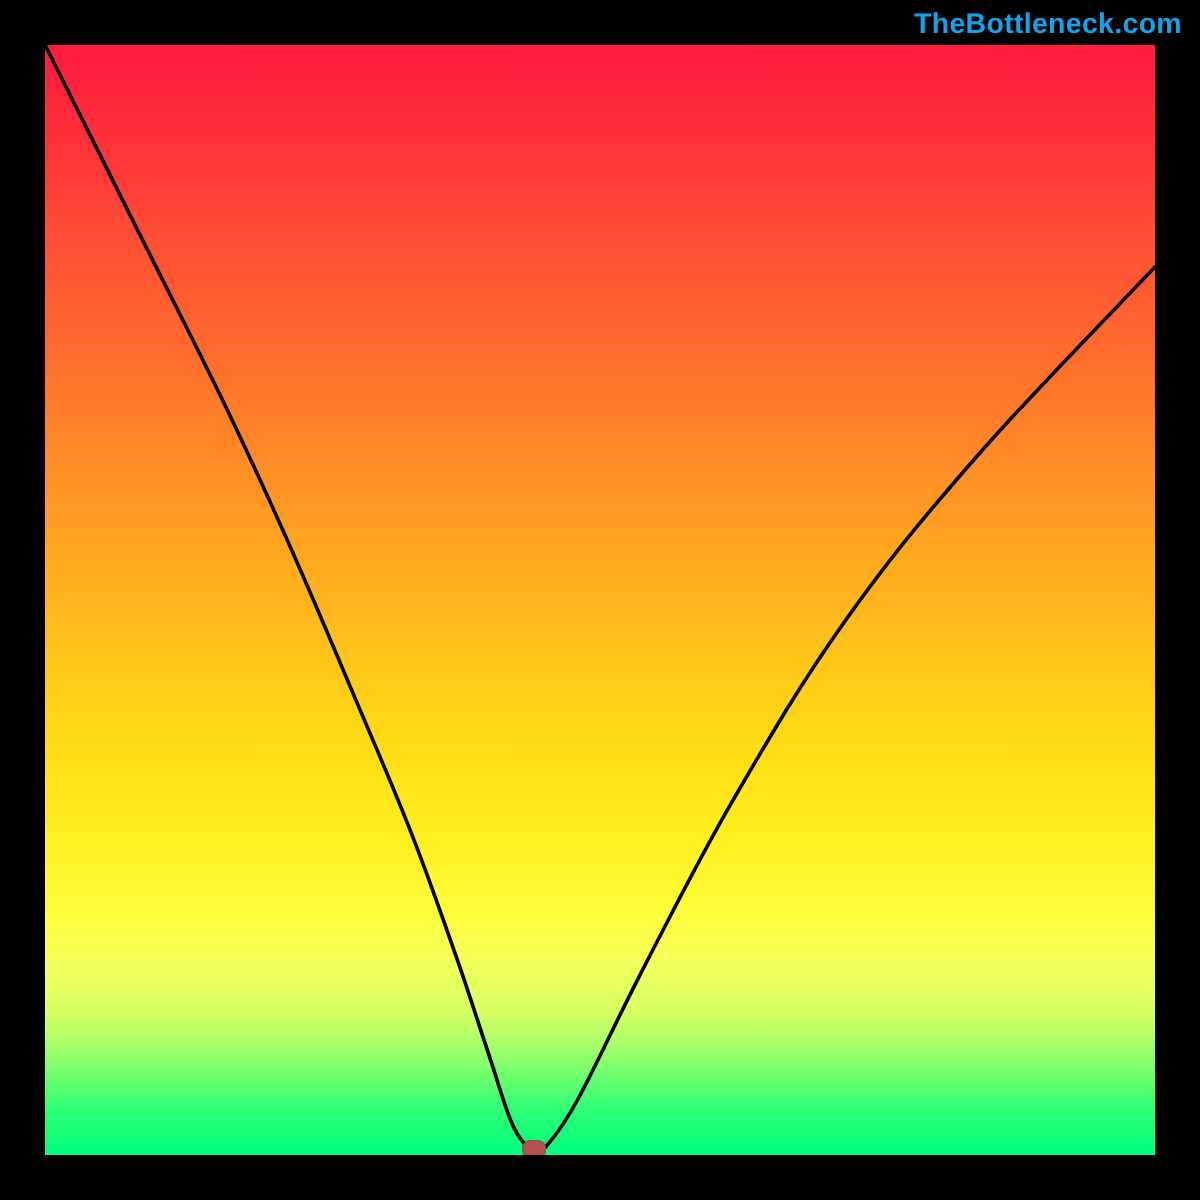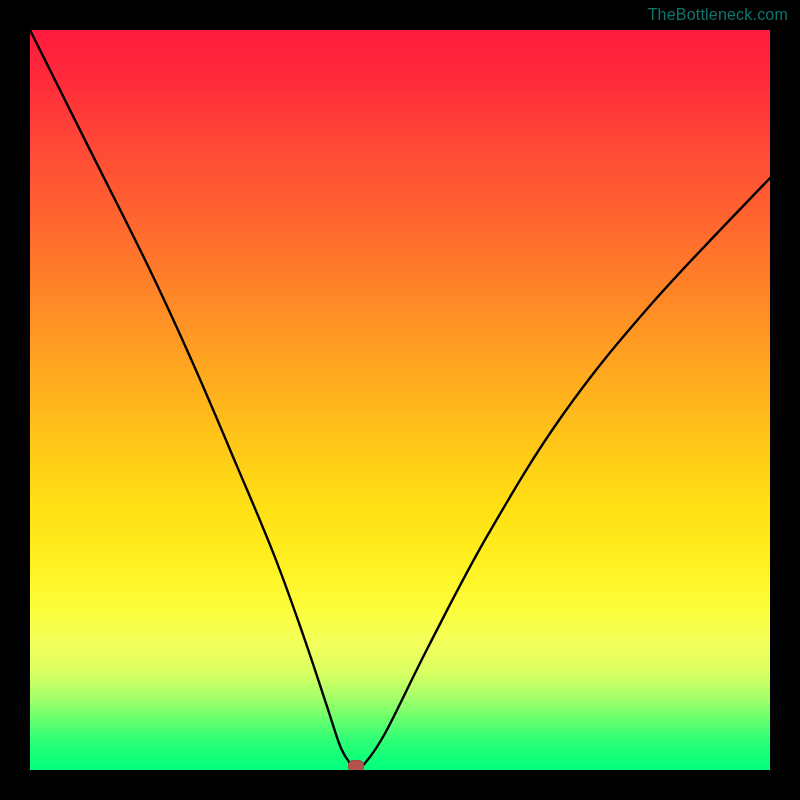--- a/index.html
+++ b/index.html
@@ -64,23 +64,23 @@
     width: 16px;
     height: 12px;
     border-radius: 6px / 5px;
     background: #b3524f;
     box-shadow: inset 0 0 1px rgba(0,0,0,0.5);
   }
   .watermark {
     position: absolute;
     top: 6px;
     right: 12px;
-    color: #0f766e;
-    font-size: 16px;
-    font-weight: 400;
+    color: #0ea5e9;
+    font-size: 19px;
+    font-weight: 700;
     letter-spacing: 0.2px;
     font-family: Arial, Helvetica, sans-serif;
   }
 </style>
 </head>
 <body>
 
 <div class="stage">
   <div class="watermark">TheBottleneck.com</div>
 

